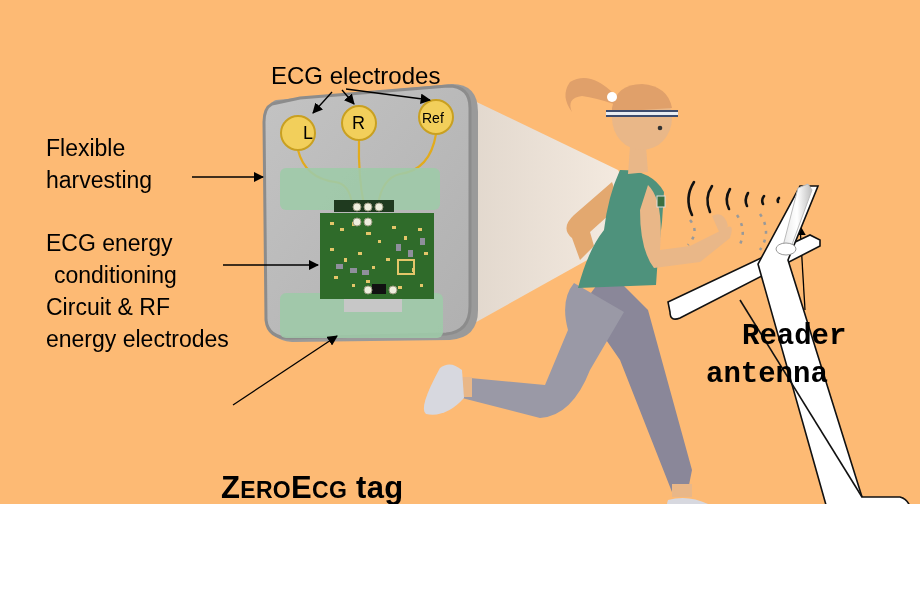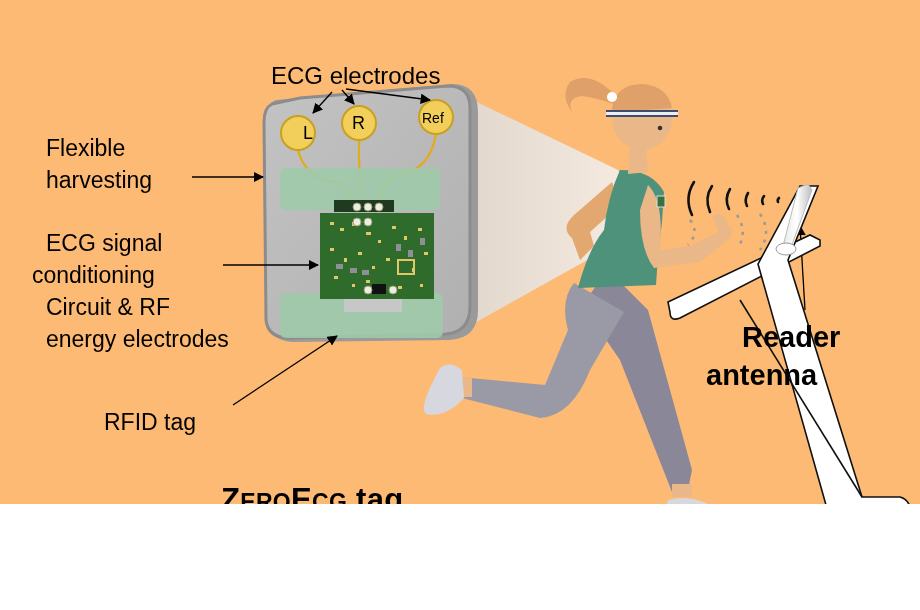--- a/index.html
+++ b/index.html
@@ -5,23 +5,23 @@
   html, body { margin: 0; padding: 0; background: #ffffff; }
   #canvas {
     position: relative;
     width: 920px; height: 504px;
     overflow: hidden;
     background: #fdba74;
     font-family: "Liberation Sans", sans-serif;
     color: #000;
   }
   .lbl { position: absolute; font-size: 23px; line-height: 28px; white-space: nowrap; }
-  .lbl-title { position: absolute; font-size: 31px; font-weight: bold; white-space: nowrap; letter-spacing: 0.3px; margin-top: 12px; }
+  .lbl-title { position: absolute; font-size: 31px; font-weight: bold; white-space: nowrap; letter-spacing: 0.3px; }
   .lbl-title .sc { font-size: 23px; }
-  .lbl-reader { position: absolute; font-size: 29px; font-weight: bold; line-height: 34px; white-space: nowrap; }
+  .lbl-reader { position: absolute; font-size: 29px; font-weight: bold; line-height: 34px; white-space: nowrap; font-family: Liberation Mono, monospace; }
   svg { position: absolute; left: 0; top: 0; }
 </style>
 </head>
 <body>
 
 <div id="canvas">
 
   <svg width="920" height="610" viewBox="0 0 920 610">
     <defs>
       <marker id="arr" viewBox="0 0 10 10" refX="9" refY="5" markerWidth="8" markerHeight="8" orient="auto-start-reverse">
@@ -195,27 +195,26 @@
   <div class="lbl" style="left:303px; top:119px; font-size:18px;">L</div>
   <div class="lbl" style="left:352px; top:109px; font-size:18px;">R</div>
   <div class="lbl" style="left:422px; top:104px; font-size:14px;">Ref</div>
 
   <div>
     <div class="lbl" style="left:46px; top:134px;">Flexible</div>
     <div class="lbl" style="left:46px; top:166px;">harvesting</div>
   </div>
 
   <div>
-    <div class="lbl" style="left:46px; top:229px;">ECG signal</div>
-    <div class="lbl" style="left:32px; top:261px;">conditioning</div>
+    <div class="lbl" style="left:46px; top:229px;">ECG energy</div>
+    <div class="lbl" style="left:54px; top:261px;">conditioning</div>
     <div class="lbl" style="left:46px; top:293px;">Circuit &amp; RF</div>
     <div class="lbl" style="left:46px; top:325px;">energy electrodes</div>
   </div>
 
-  <div class="lbl" style="left:104px; top:408px;">RFID tag</div>
 
   <div class="lbl-title" style="left:221px; top:470px;">
     <span>Z</span><span class="sc">ERO</span><span>E</span><span class="sc">CG</span><span> tag</span>
   </div>
 
   <div>
     <div class="lbl-reader" style="left:742px; top:320px;">Reader</div>
     <div class="lbl-reader" style="left:706px; top:358px;">antenna</div>
   </div>
 </div>

